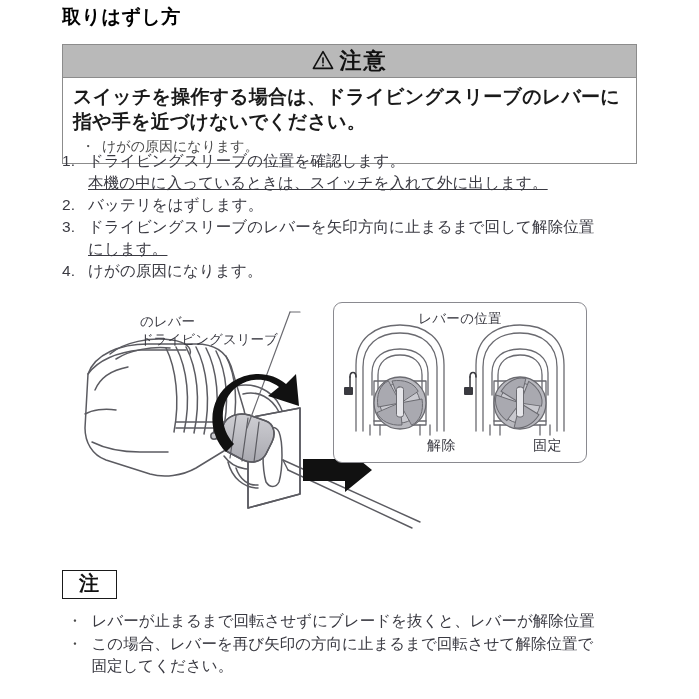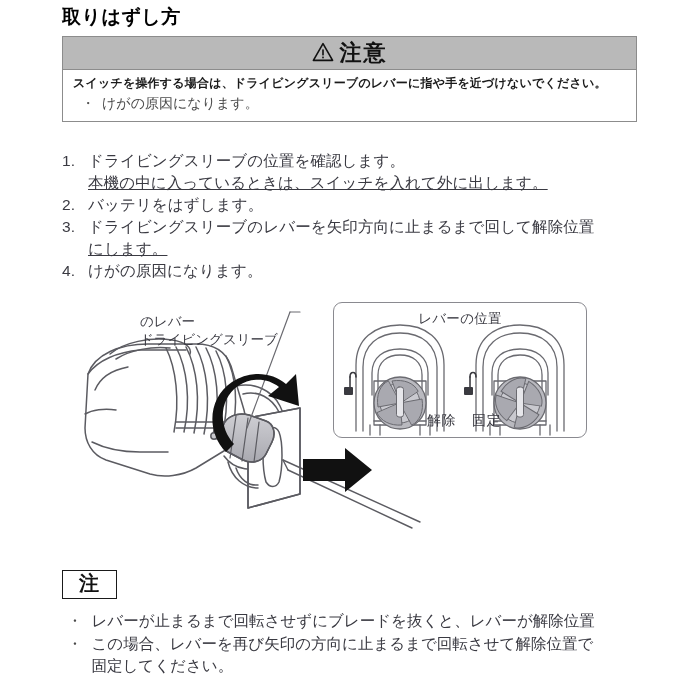--- a/index.html
+++ b/index.html
@@ -26,21 +26,21 @@
     font-weight: bold;
     letter-spacing: 0.5px;
     color: #000000;
     line-height: 1.2;
   }
 
   
   #caution-box {
     position: absolute;
     left: 62px;
-    top: 36px;
+    top: 44px;
     width: 575px;
     border: 1px solid #8c8c8c;
     box-sizing: border-box;
     background: #ffffff;
   }
   #caution-header {
     background: #b9b9b9;
     border-bottom: 1px solid #8c8c8c;
     height: 32px;
     display: flex;
@@ -58,21 +58,21 @@
     font-size: 22px;
     font-weight: bold;
     letter-spacing: 2px;
     color: #111;
     line-height: 1;
   }
   #caution-body {
     padding: 6px 10px 8px 10px;
   }
   #caution-main-text {
-    font-size: 12px;
+    font-size: 19px;
     font-weight: bold;
     line-height: 1.33;
     letter-spacing: 0.2px;
     color: #1a1a1a;
   }
   #caution-sub-list {
     margin: 2px 0 0 0;
     padding: 0;
     list-style: none;
   }
@@ -144,21 +144,21 @@
     color: #3a3a42;
     white-space: nowrap;
   }
 
   
   #inset-box {
     position: absolute;
     left: 333px;
     top: 302px;
     width: 254px;
-    height: 136px;
+    height: 161px;
     border: 1.5px solid #8a8a90;
     border-radius: 9px;
     box-sizing: border-box;
     background: #ffffff;
   }
   #inset-title {
     position: absolute;
     width: 100%;
     top: 7px;
     text-align: center;
@@ -167,21 +167,21 @@
     letter-spacing: 0.3px;
   }
   .inset-caption {
     position: absolute;
     bottom: 7px;
     font-size: 14px;
     color: #3a3a42;
     letter-spacing: 0.5px;
   }
   #inset-caption-left  { left: 32px;  width: 90px; text-align: right; }
-  #inset-caption-right { right: 24px; width: 90px; text-align: left; }
+  #inset-caption-right { right: 24px; width: 90px; text-align: right; }
 
   
   #note-section {
     position: absolute;
     left: 62px;
     top: 570px;
     width: 585px;
   }
   #note-badge {
     display: inline-block;

